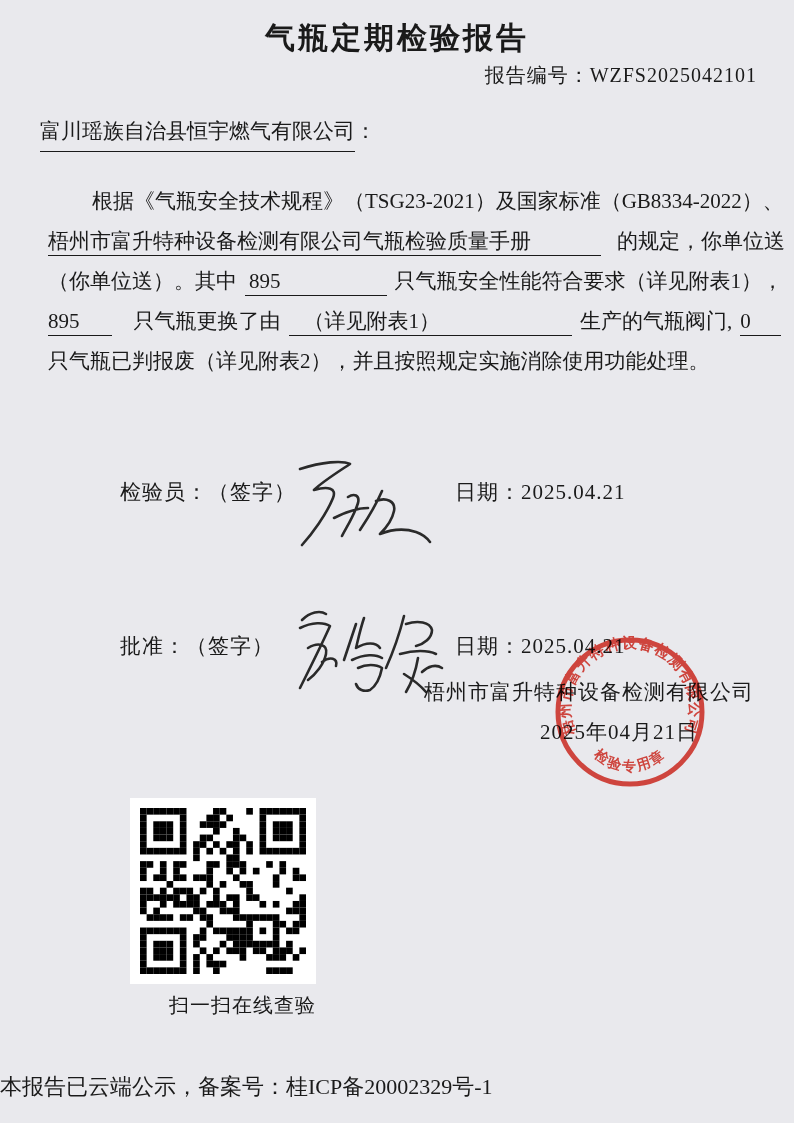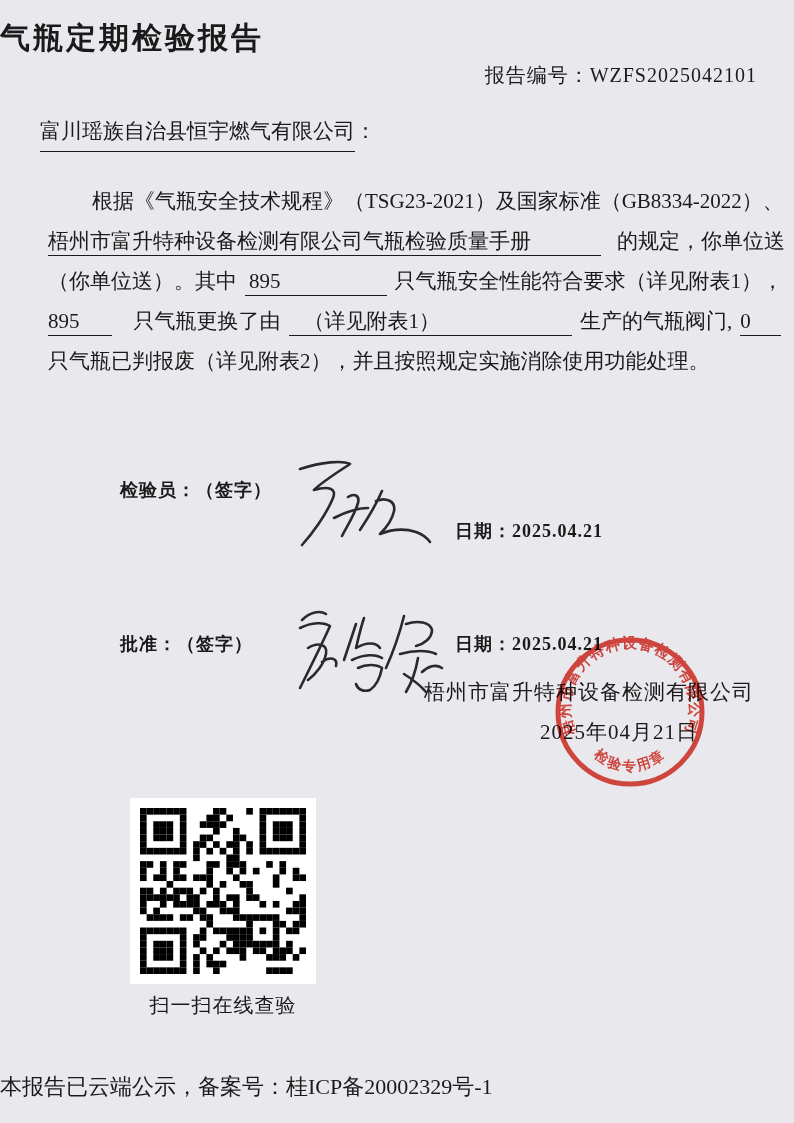--- a/index.html
+++ b/index.html
@@ -3,40 +3,40 @@
 <meta charset="utf-8">
 <style>
   html,body{margin:0;padding:0;background:#d8d8dc;}
   .page{
     position:relative;width:794px;height:1123px;margin:0 auto;
     background:#e9e9ed;color:#1a1a1a;overflow:hidden;
     font-family:"Liberation Serif","DejaVu Serif",serif;
   }
   .abs{position:absolute;}
   .title{
-    left:0;top:18px;width:794px;text-align:left;
+    left:0;top:18px;width:794px;text-align:center;
     font-family:"Liberation Sans","DejaVu Sans",sans-serif;
     font-weight:bold;font-size:30px;letter-spacing:3px;
   }
   .report-no{left:0;top:62px;width:757px;text-align:right;font-size:20px;letter-spacing:1px;}
   .addressee{left:40px;top:117px;font-size:21px;}
   .addressee .u{border-bottom:1.5px solid #1a1a1a;padding-bottom:8px;}
   .para{left:40px;top:181px;width:722px;font-size:21px;}
   .line{height:40px;line-height:40px;white-space:nowrap;}
   .seg{display:inline-block;line-height:26px;vertical-align:baseline;margin-left:8px;}
   .seg.u{border-bottom:1.5px solid #1a1a1a;padding-bottom:1px;}
-  .lbl{font-size:18px;letter-spacing:1px;font-weight:bold;}
+  .lbl{font-size:21px;letter-spacing:1px;}
   .sig-svg{pointer-events:none;}
   .sig-svg path{fill:none;stroke:#2a2a2a;stroke-width:2.6;stroke-linecap:round;stroke-linejoin:round;}
   .org-company{left:424px;top:678px;font-size:21px;letter-spacing:1px;}
   .org-date{left:540px;top:718px;font-size:21px;letter-spacing:1px;}
   .stamp{left:551px;top:633px;width:158px;height:158px;opacity:.9;mix-blend-mode:multiply;pointer-events:none;}
   .qr-box{left:130px;top:798px;width:186px;height:186px;background:#ffffff;}
   .qr-box svg{position:absolute;left:10px;top:10px;}
-  .qr-caption{left:130px;top:992px;width:186px;text-align:center;font-size:20px;letter-spacing:1px;}
+  .qr-caption{left:130px;top:992px;width:186px;text-align:right;font-size:20px;letter-spacing:1px;}
   .footer{left:0;top:1072px;width:780px;text-align:left;font-size:22px;}
 </style>
 </head>
 <body>
 
 <div class="page">
 
   <div class="abs title">气瓶定期检验报告</div>
 
   <div class="abs report-no">
@@ -54,21 +54,21 @@
       <div class="line"><span class="seg u" style="padding-right: 32px;">895</span><span class="seg" style="padding-left: 14px;">只气瓶更换了由</span><span class="seg u" style="padding-left: 15px; padding-right: 132px;">（详见附表1）</span><span class="seg">生产的气瓶阀门,</span><span class="seg u" style="padding-right: 30px;">0</span></div>
       <div class="line"><span class="seg">只气瓶已判报废（详见附表2），并且按照规定实施消除使用功能处理。</span></div>
     </div>
 
   <div class="abs lbl" style="left:120px;top:478px;">检验员：（签字）</div>
   <svg class="abs sig-svg" style="left:262px;top:455px;" width="185" height="98" viewBox="0 0 185 98">
     <path d="M38,14 C60,7 80,5 88,9 C76,17 60,27 52,35 C66,31 75,33 71,43 C64,60 50,79 40,90"></path>
     <path d="M86,42 C92,38 98,40 96,48 C92,61 84,73 80,81 M72,63 C84,57 98,53 106,53"></path>
     <path d="M120,36 C114,50 106,63 98,75 M114,46 C124,42 134,46 132,56 C130,66 124,73 118,79 C128,75 142,73 154,77 C160,79 165,83 168,87"></path>
   </svg>
-  <div class="abs lbl" style="left:455px;top:478px;margin-top:41px;">
+  <div class="abs lbl" style="left:455px;top:478px;">
     <span>日期：</span><span>2025.04.21</span>
   </div>
 
   <div class="abs lbl" style="left:120px;top:632px;">批准：（签字）</div>
   <svg class="abs sig-svg" style="left:272px;top:602px;" width="185" height="100" viewBox="0 0 185 100">
     <path d="M30,18 C38,10 48,8 54,12 M28,26 C40,20 52,20 58,24 C50,42 40,62 28,86"></path>
     <path d="M36,46 C46,40 56,42 54,52 C52,62 44,72 36,78 M50,60 C58,54 66,56 64,64"></path>
     <path d="M84,22 C80,34 76,46 72,58 M92,16 C88,28 86,38 84,46 C94,40 104,40 108,46 M80,58 C92,52 104,52 110,56 M86,66 C94,62 104,62 110,66 C108,76 104,84 98,88 C92,90 86,88 84,82"></path>
     <path d="M132,14 C128,30 122,48 114,66 M134,22 C146,18 158,20 160,28 C160,36 152,42 144,44 M128,52 C142,48 156,48 164,52 M146,56 C144,68 140,80 134,90 M132,72 C140,77 148,83 154,90 M150,70 C156,64 164,62 170,66"></path>
   </svg>

